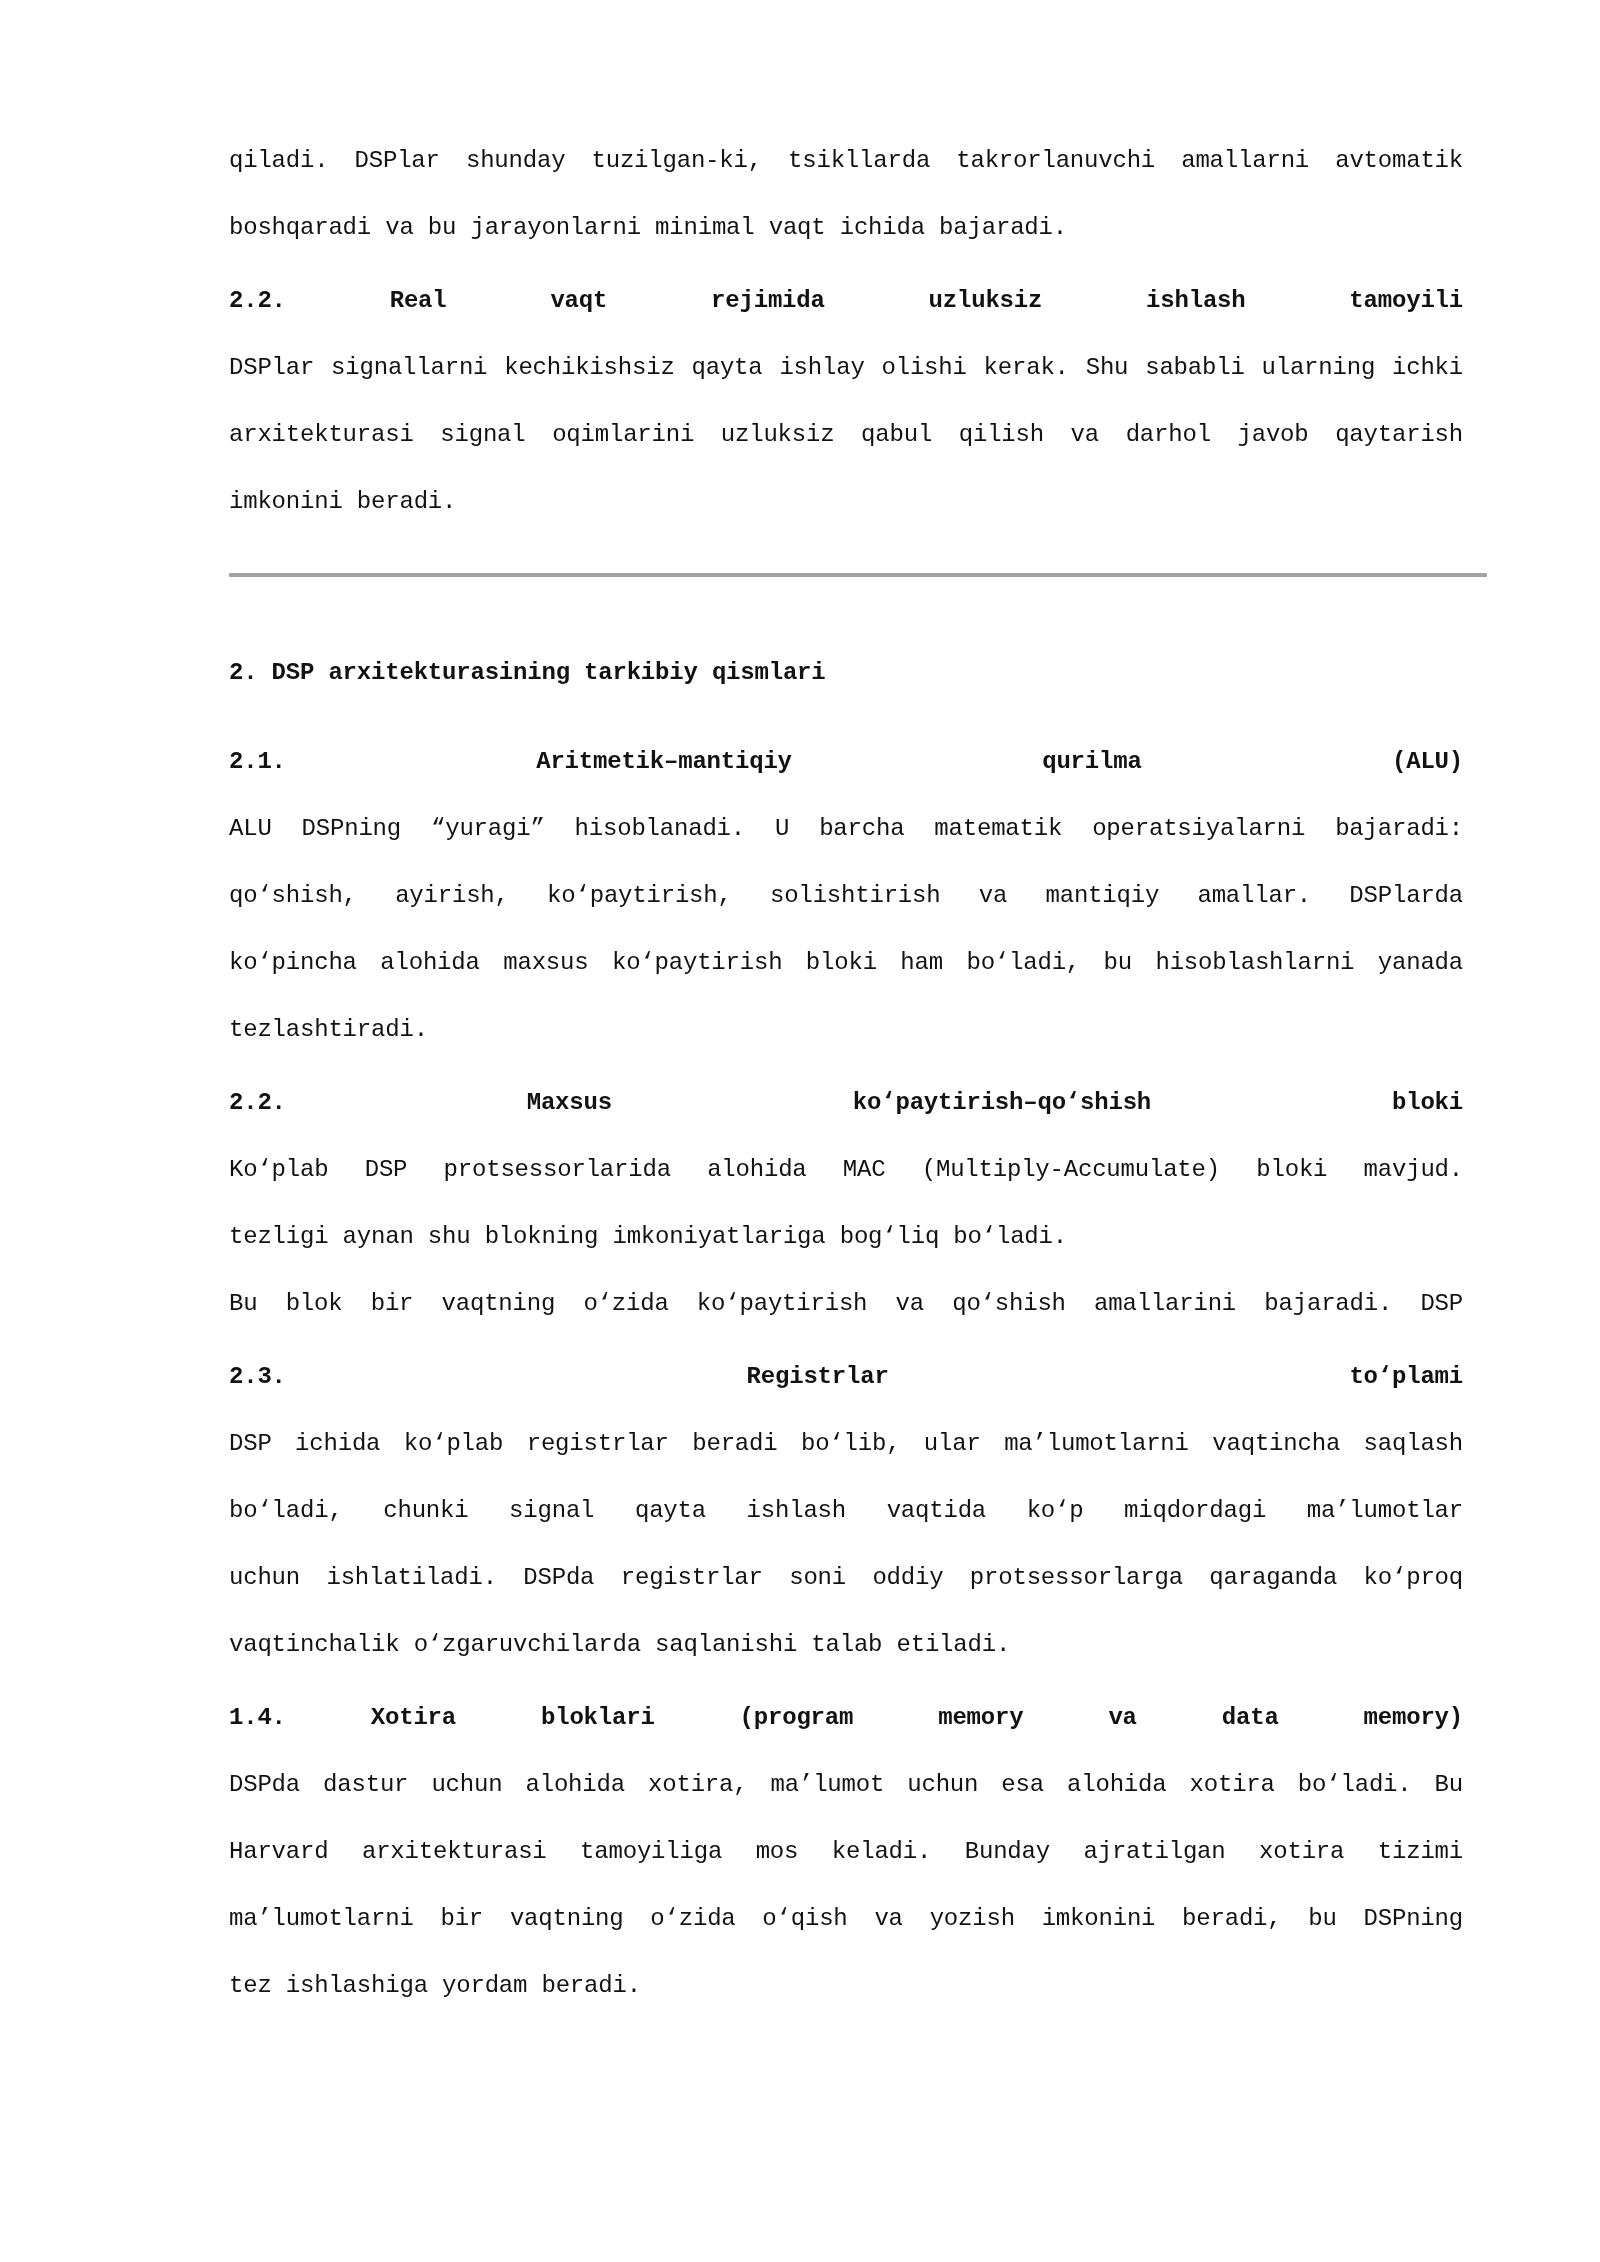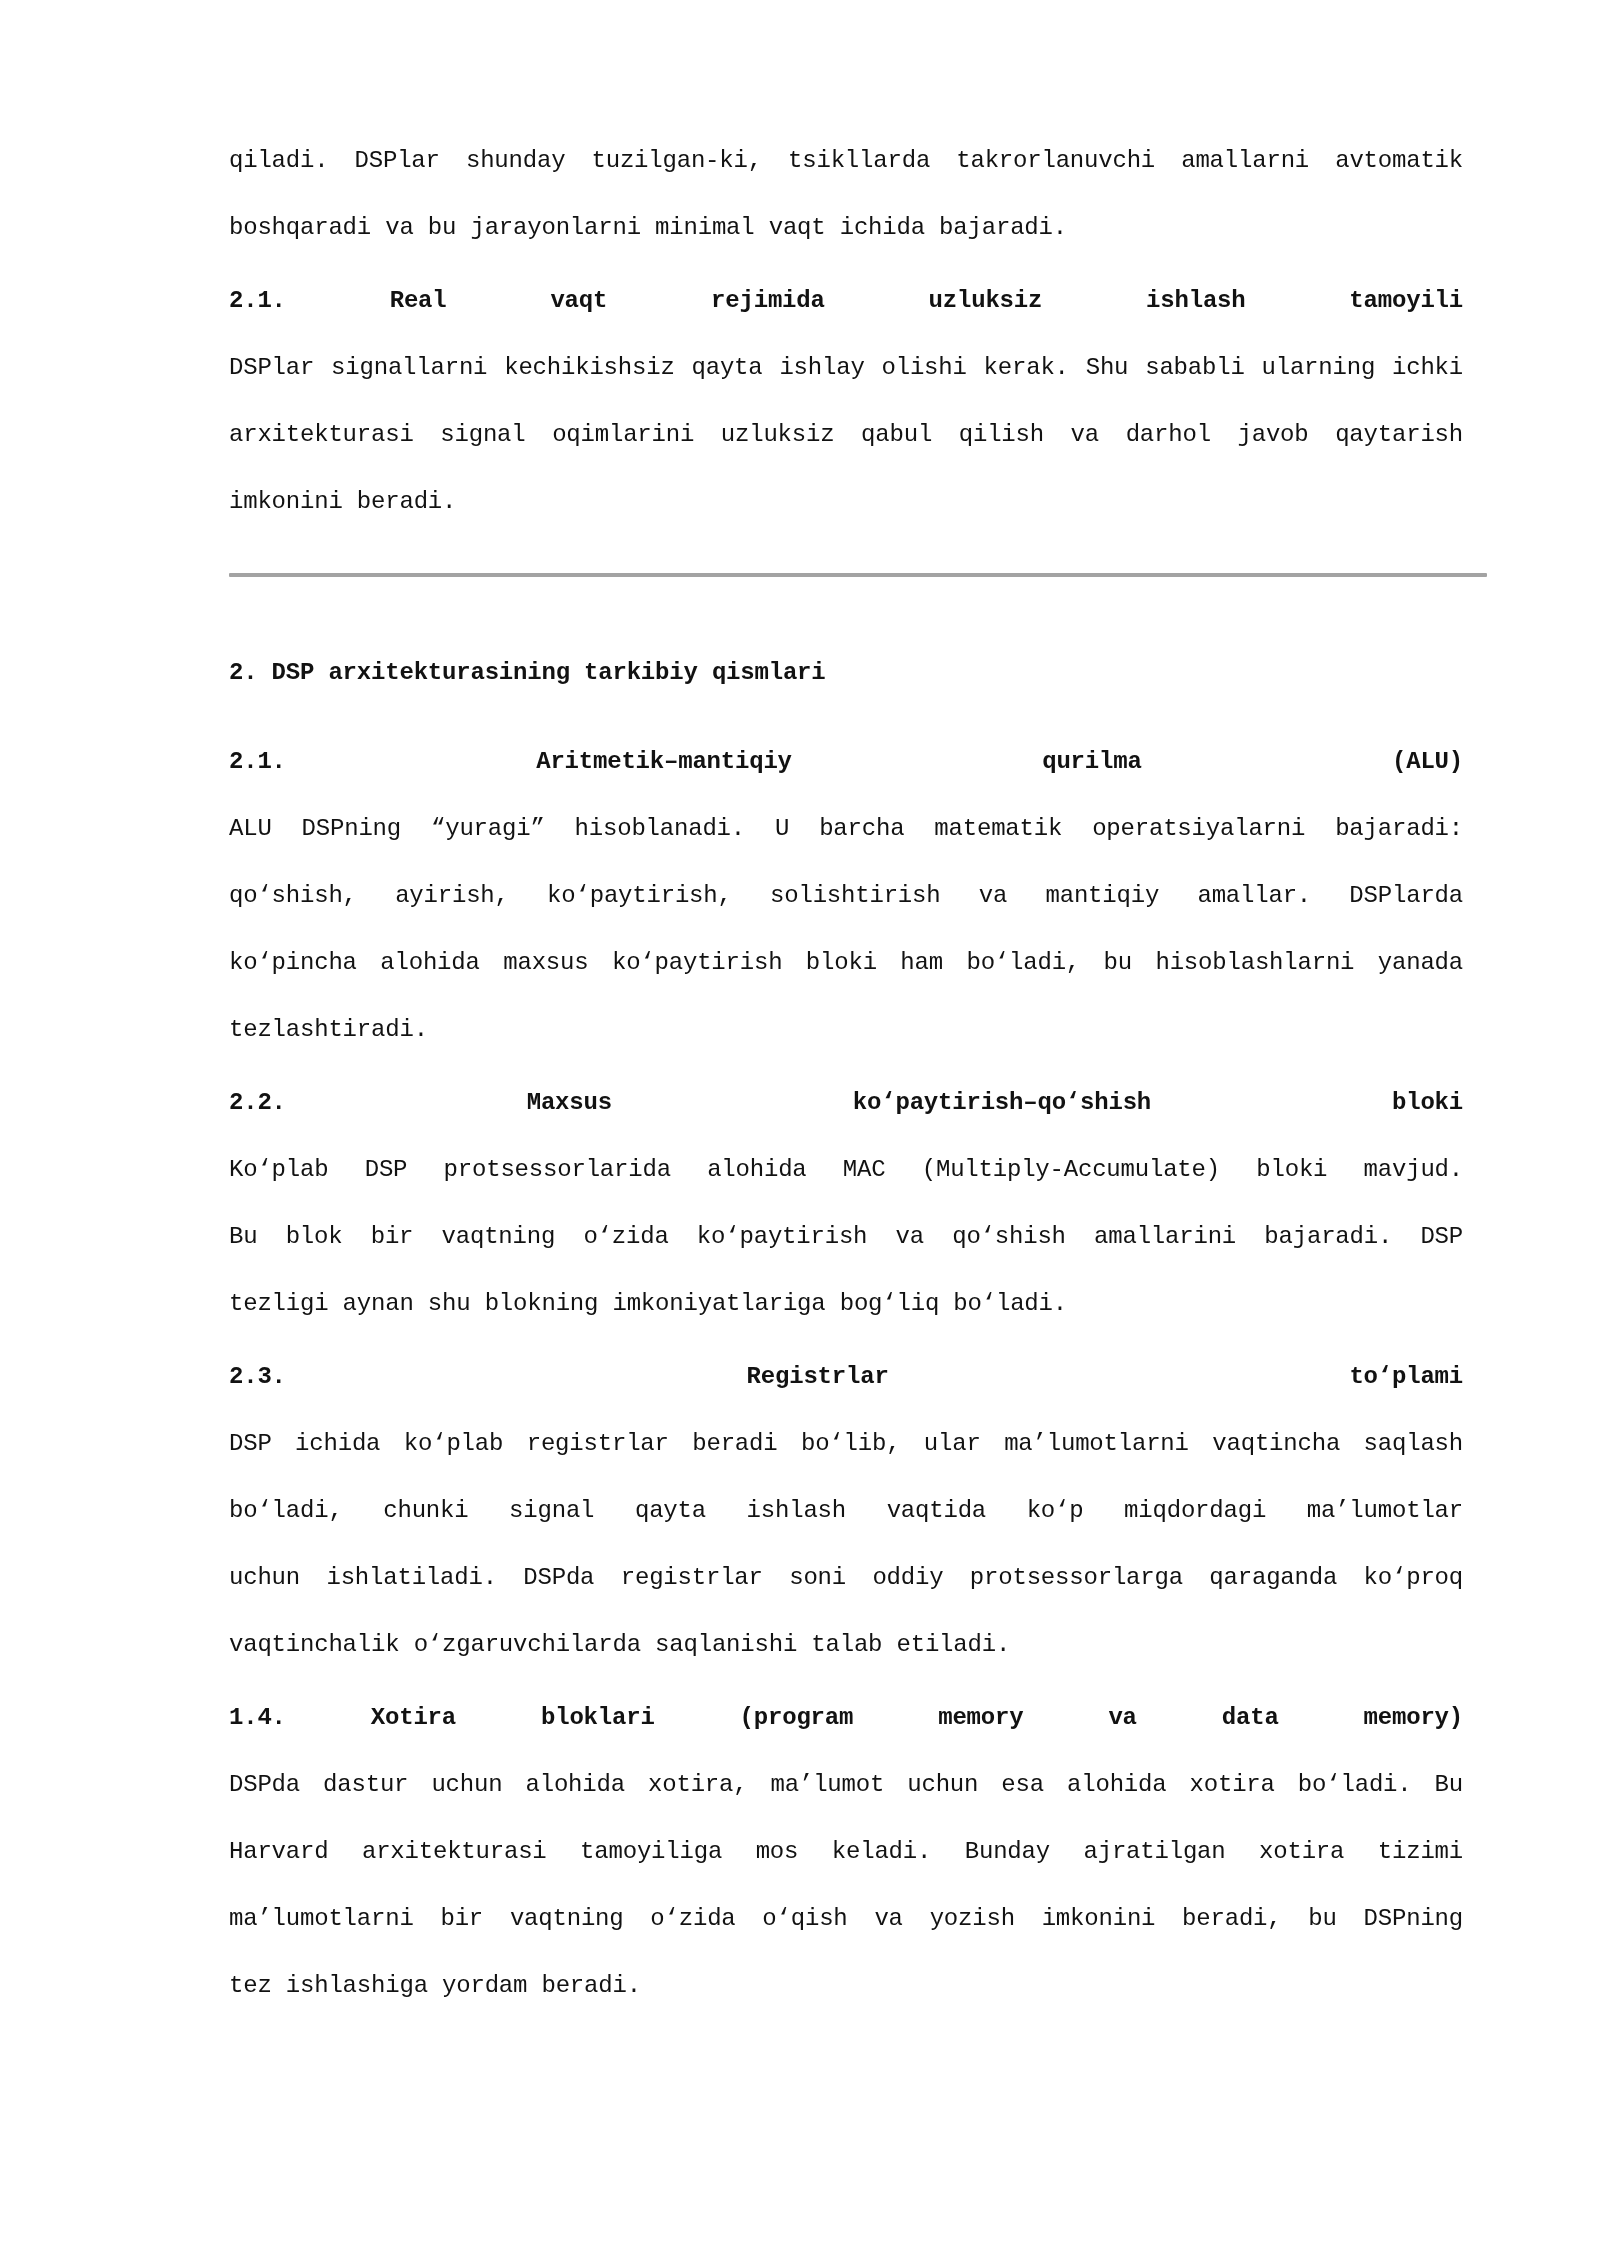--- a/index.html
+++ b/index.html
@@ -51,40 +51,40 @@
 </style>
 </head>
 <body>
 
 <div class="page">
   <div class="content">
 
     <div class="line j">qiladi. DSPlar shunday tuzilgan-ki, tsikllarda takrorlanuvchi amallarni avtomatik</div>
     <div class="line l">boshqaradi va bu jarayonlarni minimal vaqt ichida bajaradi.</div>
 
-    <div class="line hj">2.1. Real vaqt rejimida uzluksiz ishlash tamoyili</div>
+    <div class="line hj">2.2. Real vaqt rejimida uzluksiz ishlash tamoyili</div>
 
     <div class="line j">DSPlar signallarni kechikishsiz qayta ishlay olishi kerak. Shu sababli ularning ichki</div>
     <div class="line j">arxitekturasi signal oqimlarini uzluksiz qabul qilish va darhol javob qaytarish</div>
     <div class="line l">imkonini beradi.</div>
 
     <div class="divider"></div>
 
     <div class="line hl sh">2. DSP arxitekturasining tarkibiy qismlari</div>
 
     <div class="line hj h21">2.1. Aritmetik–mantiqiy qurilma (ALU)</div>
     <div class="line j">ALU DSPning “yuragi” hisoblanadi. U barcha matematik operatsiyalarni bajaradi:</div>
     <div class="line j">qo‘shish, ayirish, ko‘paytirish, solishtirish va mantiqiy amallar. DSPlarda</div>
     <div class="line j">ko‘pincha alohida maxsus ko‘paytirish bloki ham bo‘ladi, bu hisoblashlarni yanada</div>
     <div class="line l">tezlashtiradi.</div>
 
     <div class="line hj">2.2. Maxsus ko‘paytirish–qo‘shish bloki</div>
     <div class="line j">Ko‘plab DSP protsessorlarida alohida MAC (Multiply-Accumulate) bloki mavjud.</div>
+    <div class="line l">tezligi aynan shu blokning imkoniyatlariga bog‘liq bo‘ladi.</div>
     <div class="line j">Bu blok bir vaqtning o‘zida ko‘paytirish va qo‘shish amallarini bajaradi. DSP</div>
-    <div class="line l">tezligi aynan shu blokning imkoniyatlariga bog‘liq bo‘ladi.</div>
 
     <div class="line hj">2.3. Registrlar to‘plami</div>
     <div class="line j">DSP ichida ko‘plab registrlar beradi bo‘lib, ular ma’lumotlarni vaqtincha saqlash</div>
     <div class="line j">bo‘ladi, chunki signal qayta ishlash vaqtida ko‘p miqdordagi ma’lumotlar</div>
     <div class="line j">uchun ishlatiladi. DSPda registrlar soni oddiy protsessorlarga qaraganda ko‘proq</div>
     <div class="line l">vaqtinchalik o‘zgaruvchilarda saqlanishi talab etiladi.</div>
 
     <div class="line hj">1.4. Xotira bloklari (program memory va data memory)</div>
     <div class="line j">DSPda dastur uchun alohida xotira, ma’lumot uchun esa alohida xotira bo‘ladi. Bu</div>
     <div class="line j">Harvard arxitekturasi tamoyiliga mos keladi. Bunday ajratilgan xotira tizimi</div>

